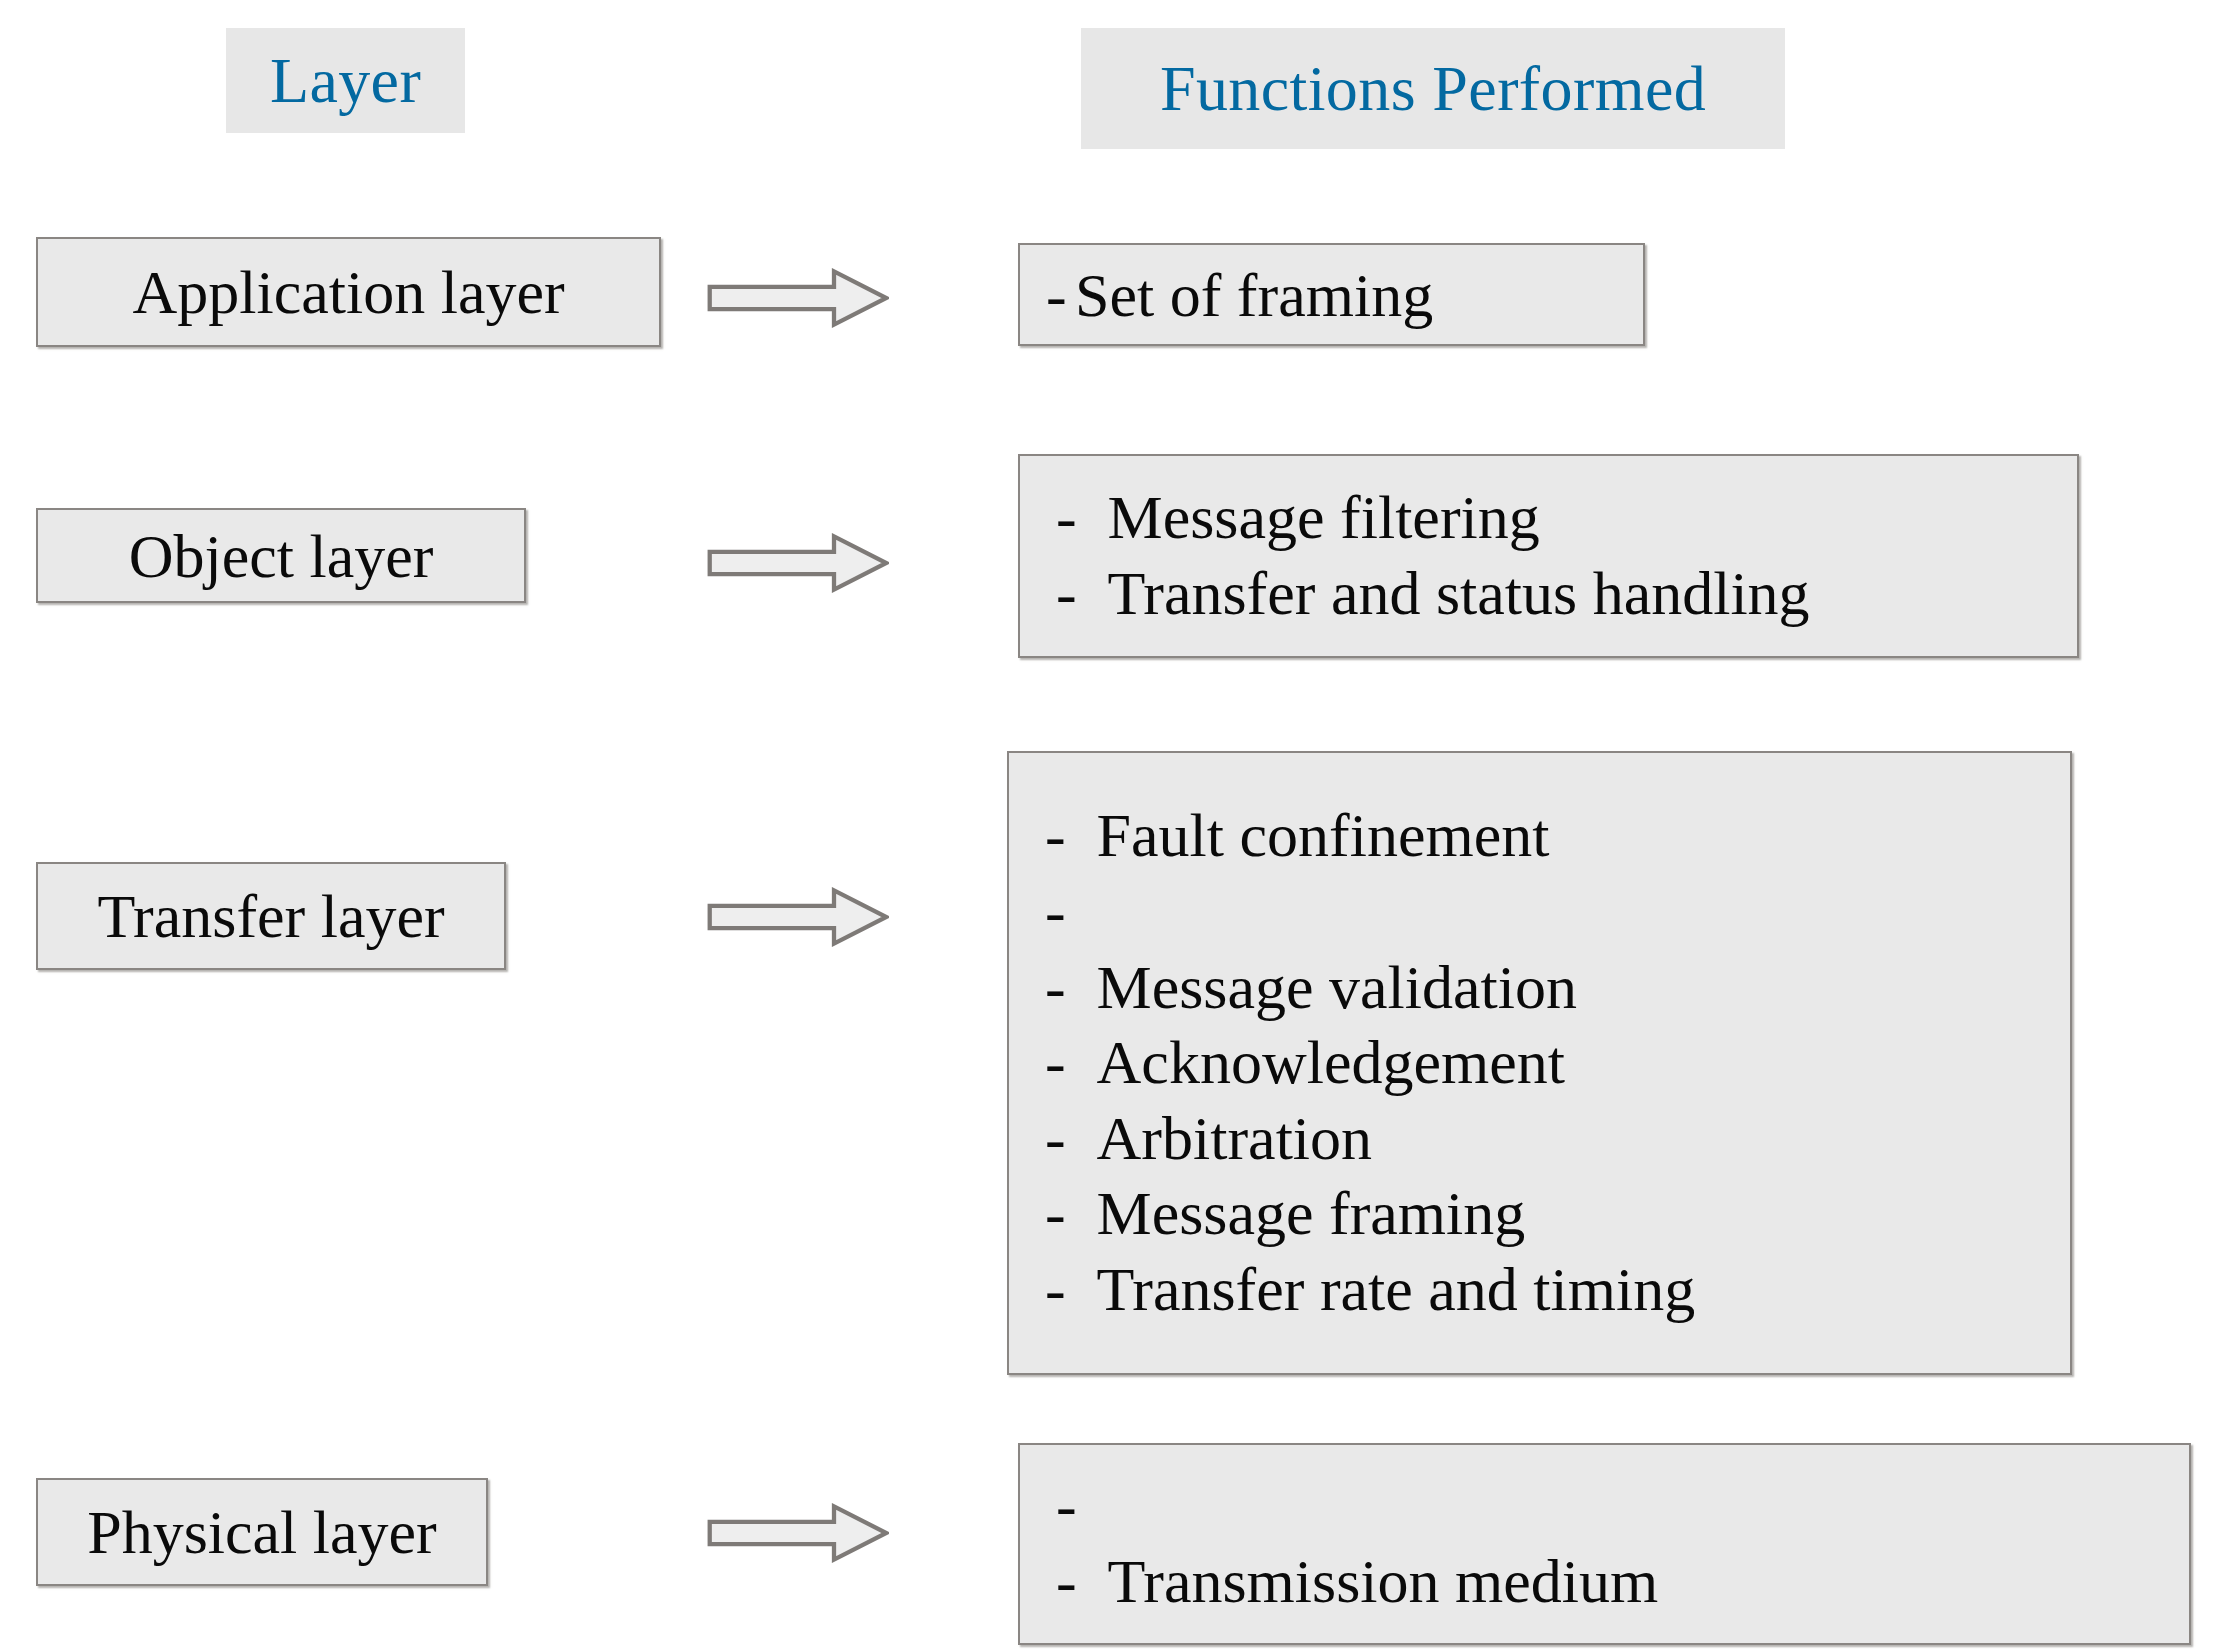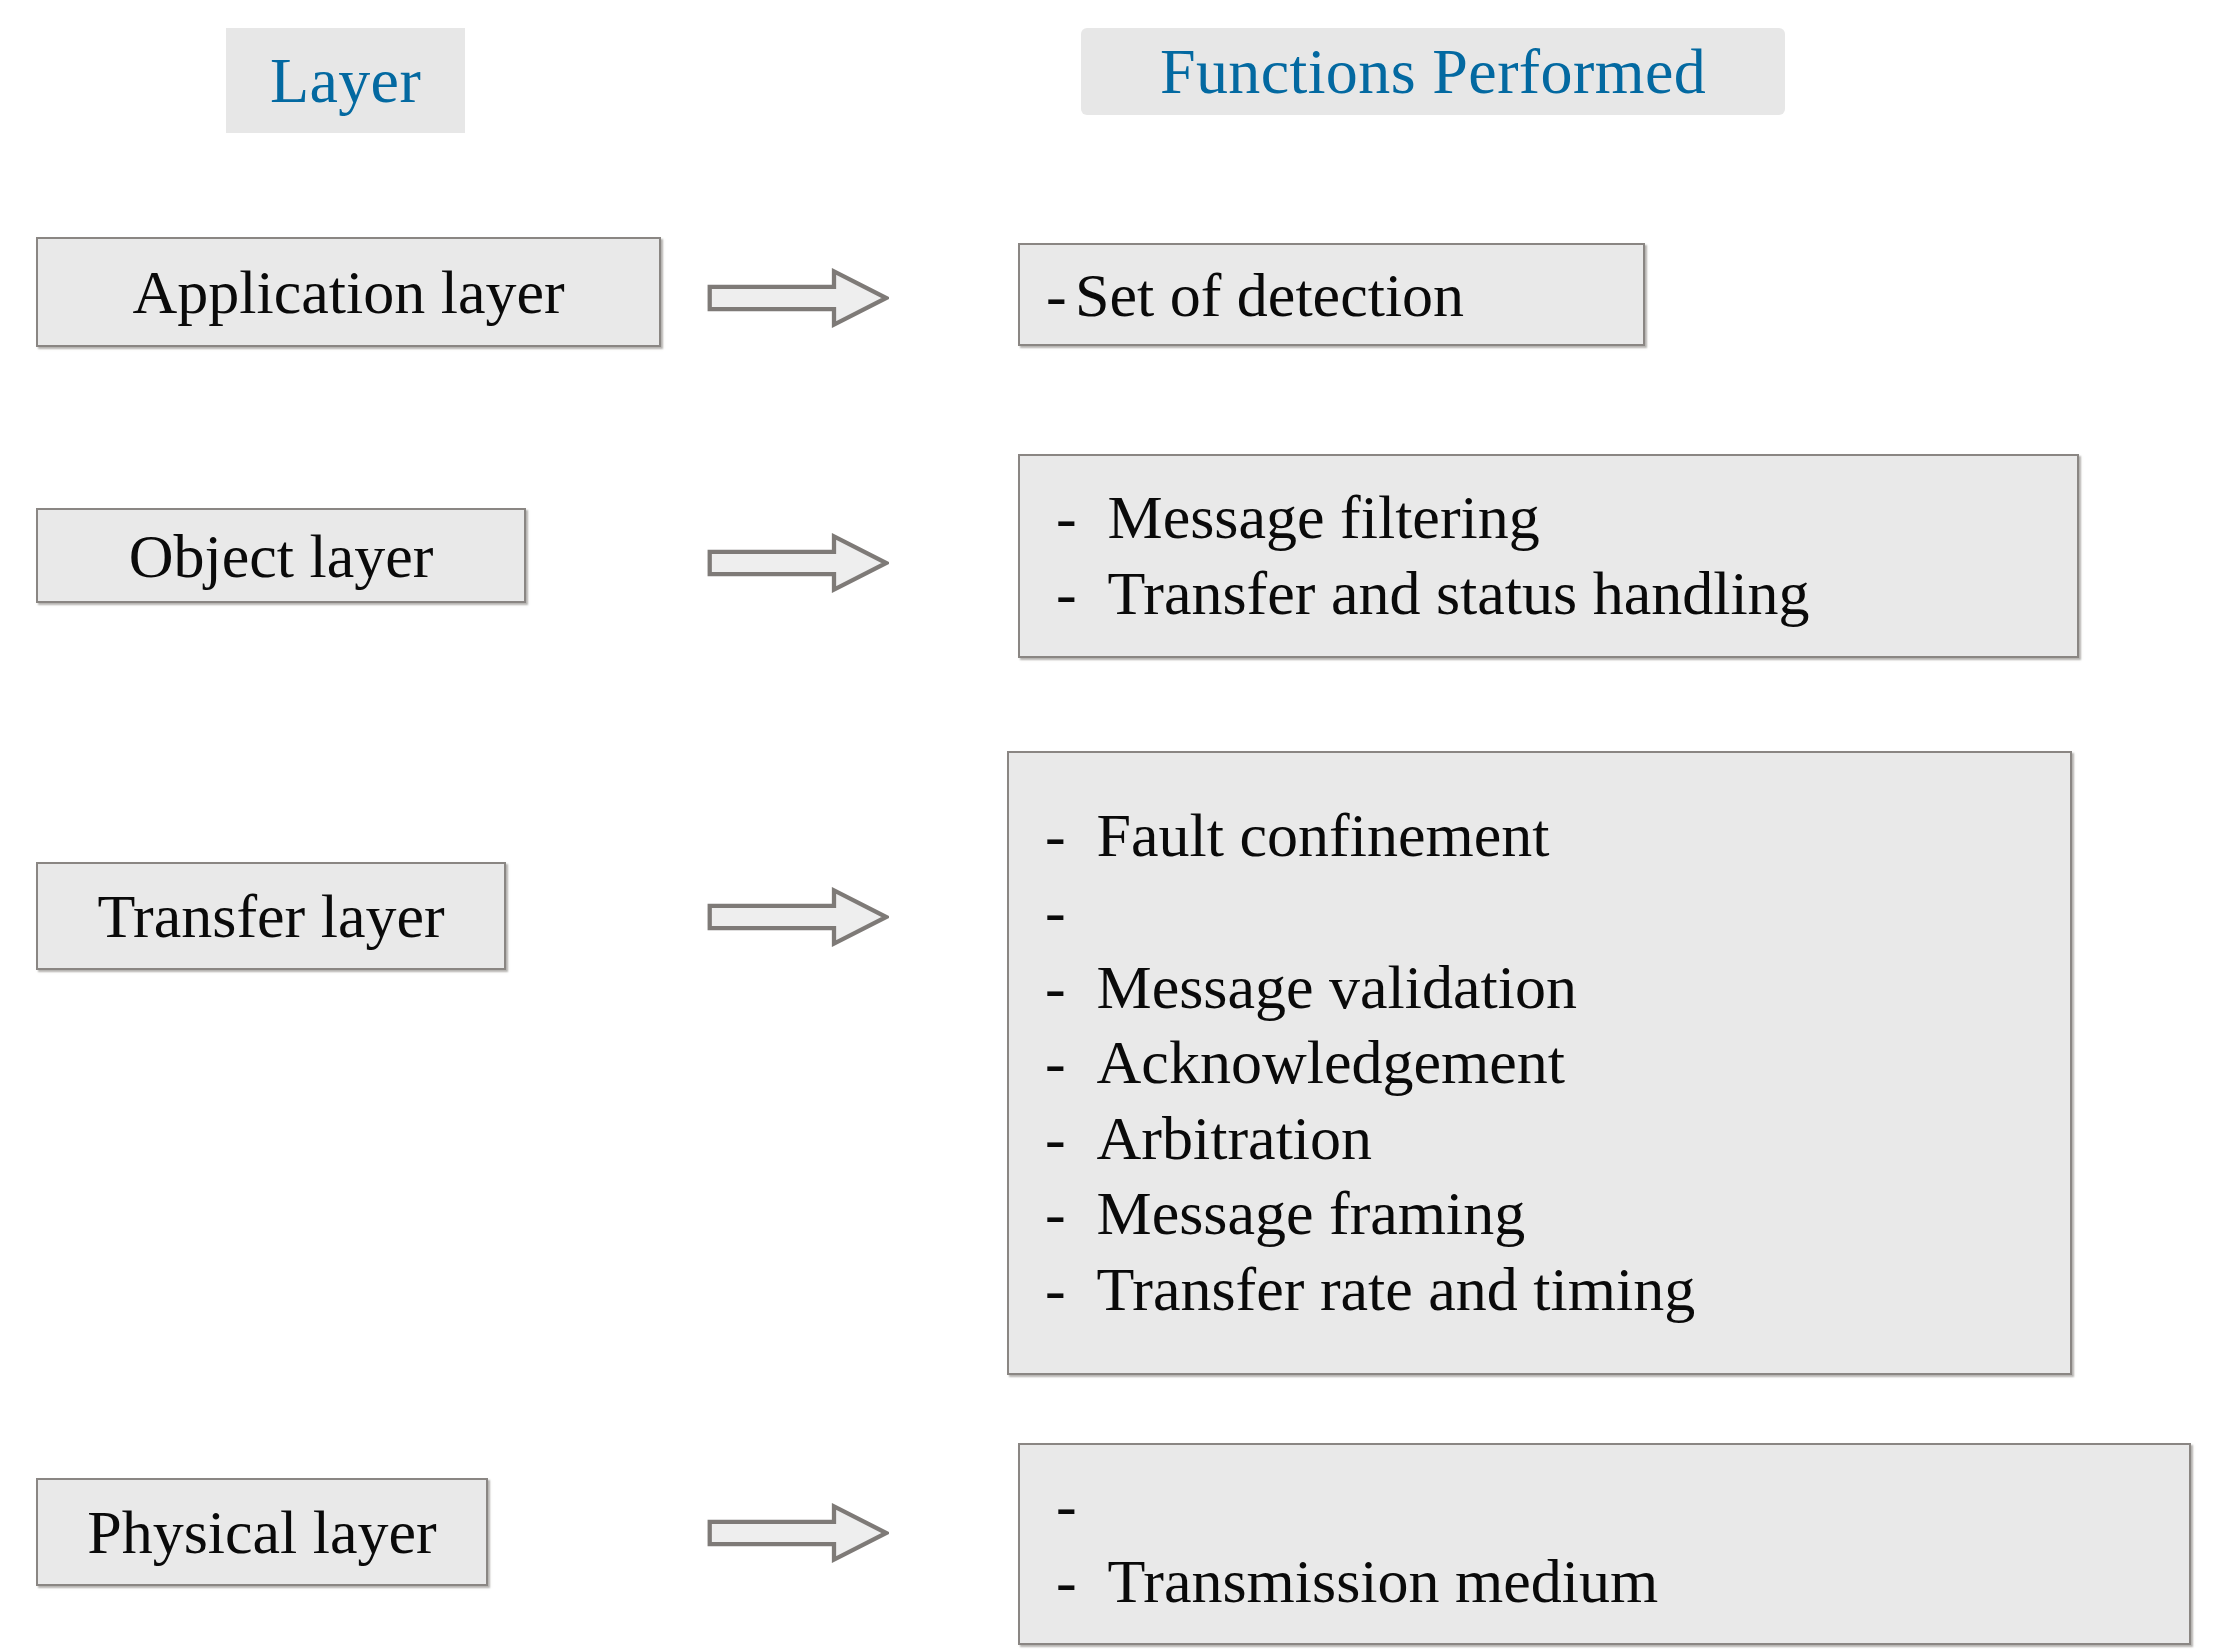--- a/index.html
+++ b/index.html
@@ -93,35 +93,35 @@
     display: block;
   }
 </style>
 </head>
 <body>
 
 <div id="canvas">
 
   <div class="col-header" style="left:226px; top:28px; width:239px; height:105px;">Layer</div>
 
-  <div class="col-header" style="left:1081px; top:28px; width:704px; height:87px;border-radius:6px;">Functions Performed</div>
+  <div class="col-header" style="left:1081px; top:28px; width:704px; height:121px;">Functions Performed</div>
 
   <div class="box layer-box" style="left:36px; top:237px; width:625px; height:110px;">
     <span class="box-label">Application layer</span>
   </div>
 
   <svg class="arrow" style="left:707px; top:268px;" width="182" height="60" viewBox="0 0 212 70">
     <polygon points="3,22 148,22 148,4 209,35 148,66 148,48 3,48" fill="#eeeeee" stroke="#7e7a77" stroke-width="5" stroke-linejoin="miter"></polygon>
   </svg>
 
   <div class="box func-box compact" style="left:1018px; top:243px; width:627px; height:103px; padding-left:26px;">
     <ul class="func-list">
       <li class="func-item">
         <span class="func-dash">-</span>
-        <span class="func-text">Set of detection</span>
+        <span class="func-text">Set of framing</span>
       </li>
     </ul>
   </div>
 
   <div class="box layer-box" style="left:36px; top:508px; width:490px; height:95px;">
     <span class="box-label">Object layer</span>
   </div>
 
   <svg class="arrow" style="left:707px; top:533px;" width="182" height="60" viewBox="0 0 212 70">
     <polygon points="3,22 148,22 148,4 209,35 148,66 148,48 3,48" fill="#eeeeee" stroke="#7e7a77" stroke-width="5" stroke-linejoin="miter"></polygon>

